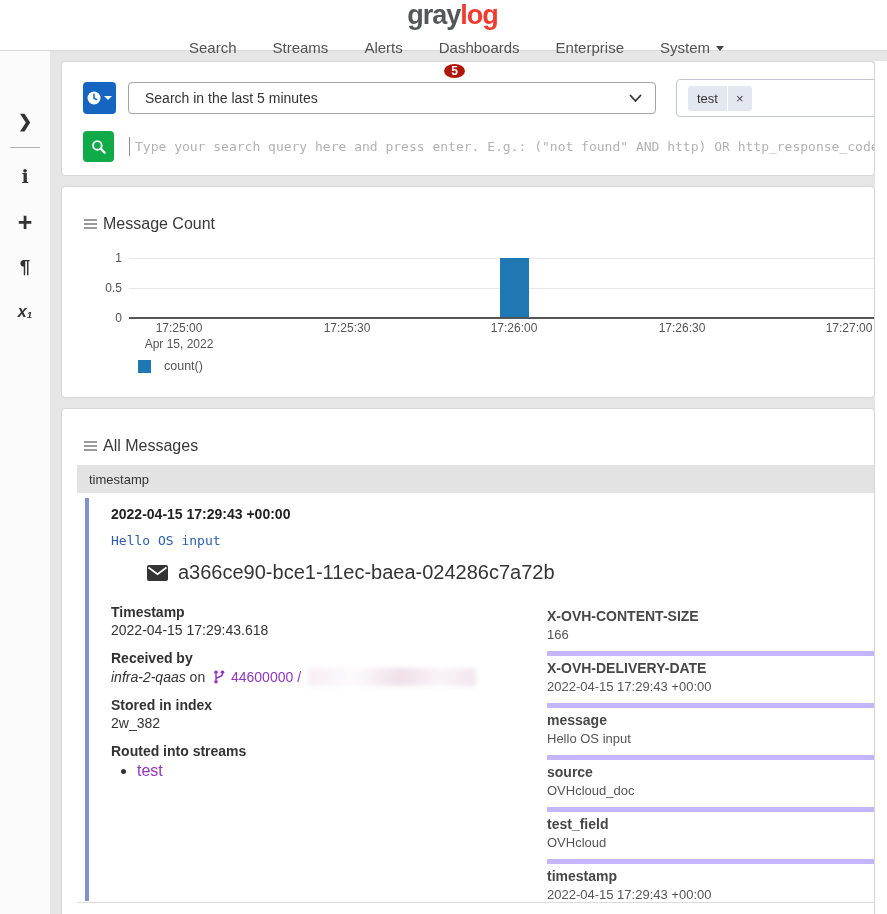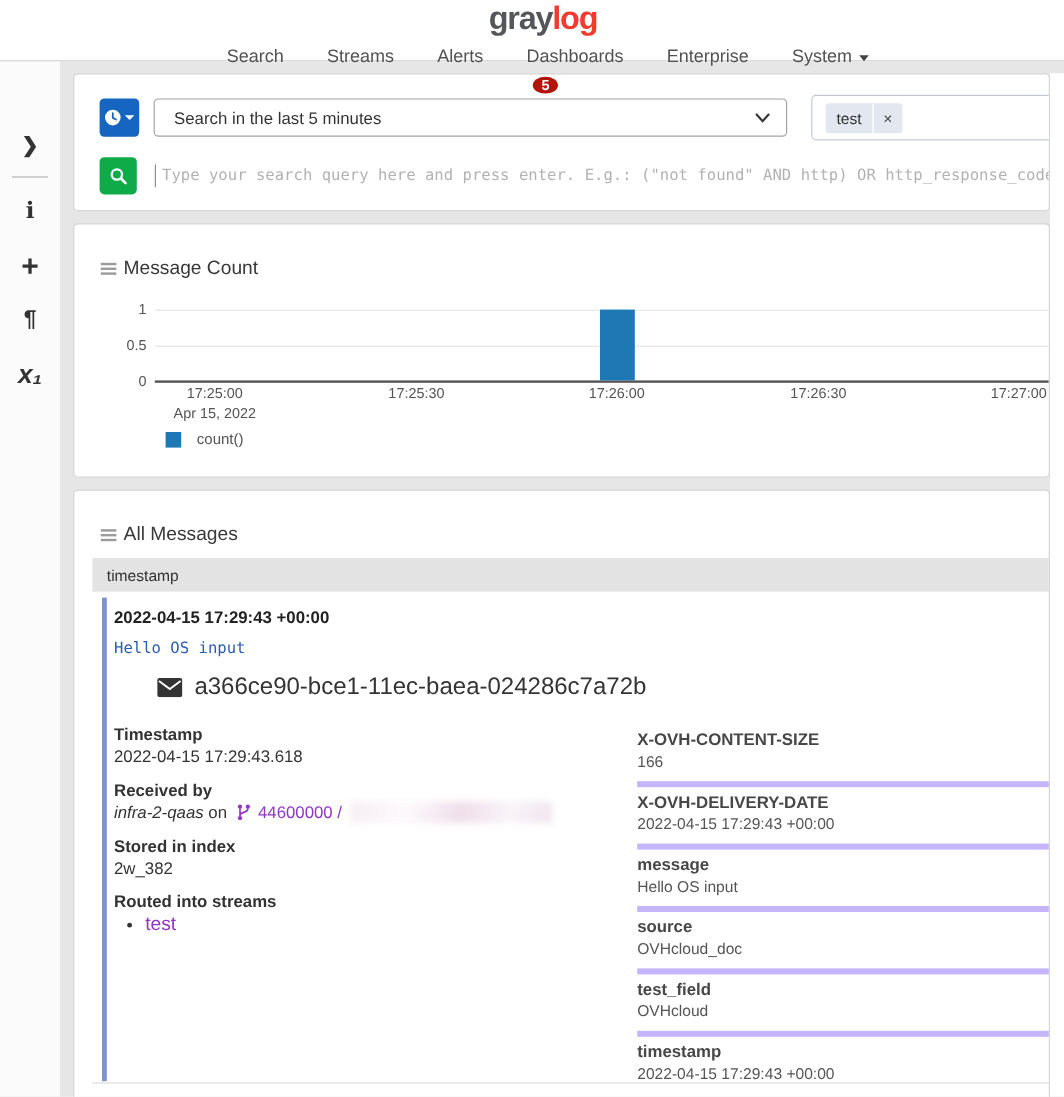--- a/index.html
+++ b/index.html
@@ -22,21 +22,21 @@
 
   
   .sidebar { position:absolute; top:51px; left:0; width:50px; height:863px; background:#fbfbfb; z-index:55; }
   .side-icon { position:absolute; left:0; width:50px; height:26px; display:flex; align-items:center;
                justify-content:center; color:#333; cursor:pointer; }
   .si-chevron { top:57px; font-size:17px; font-weight:bold; }
   .side-divider { position:absolute; top:96px; left:10px; width:30px; height:1px; background:#b3b3b3; }
   .si-info  { top:112px; font-family:"DejaVu Serif", serif; font-size:19px; font-weight:900; }
   .si-plus  { top:158px; font-size:25px; font-weight:bold; }
   .si-para  { top:203px; font-size:19px; font-weight:bold; }
-  .si-xsub  { top:248px; font-size:22px; font-weight:bold; font-style:italic; }
+  .si-xsub  { top:248px; font-size:16px; font-weight:bold; font-style:italic; }
 
   
   .panel { position:absolute; left:61px; width:814px; background:#fff;
            border:1px solid #d5d5d5; border-radius:4px; overflow:hidden; }
   .panel-search   { top:61px;  height:115px; }
   .panel-chart    { top:186px; height:212px; }
   .panel-messages { top:408px; height:520px; }
   .scroll-gutter { position:absolute; left:875px; top:61px; width:12px; height:853px; background:#fff; z-index:50; }
 
   
@@ -76,21 +76,21 @@
   .xtick { position:absolute; top:134px; width:80px; text-align:center; font-size:12px; color:#545454; }
   .xdate { position:absolute; top:150px; left:77px; width:80px; text-align:center; font-size:12px; color:#545454; }
   .legend { position:absolute; left:76px; top:172px; display:flex; align-items:center; gap:13px; cursor:pointer; }
   .legend-swatch { width:13px; height:13px; background:#1f77b4; }
   .legend-label { font-size:12.5px; color:#545454; }
 
   
   .table-header { position:absolute; left:15px; width:799px; top:56px; height:28px; background:#e3e3e3;
                   display:flex; align-items:center; padding-left:12px; font-size:13px; color:#333; cursor:pointer; }
   .message-row { position:absolute; left:23px; top:89px; width:791px; height:403px;
-                 border-left:4px solid #7d93c9; padding:8px 0 0 6px; cursor:pointer; }
+                 border-left:4px solid #7d93c9; padding:8px 0 0 22px; cursor:pointer; }
   .msg-ts { font-weight:bold; font-size:14px; color:#222; }
   .msg-summary { margin-top:11px; font-family:"DejaVu Sans Mono", monospace; font-size:13px; color:#2a5db0; }
   .msg-id-row { margin-top:13px; display:flex; align-items:center; gap:10px; font-size:20px; color:#343434;margin-left:36px; }
   .details { position:relative; margin-top:20px; }
   .col-left { position:absolute; left:0; top:0; width:420px; }
   .col-right { position:absolute; left:436px; top:0; width:348px; }
   .dt { font-weight:bold; font-size:14px; color:#333; line-height:16px; margin-bottom:2px; }
   .dd { font-size:14px; color:#333; line-height:17px; margin-bottom:11px; }
   .node-name { font-style:italic; }
   .purple-link { color:#9036c2; text-decoration:none; cursor:pointer; }

